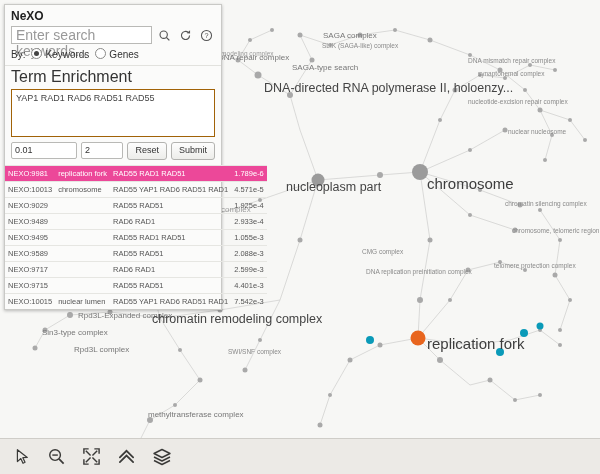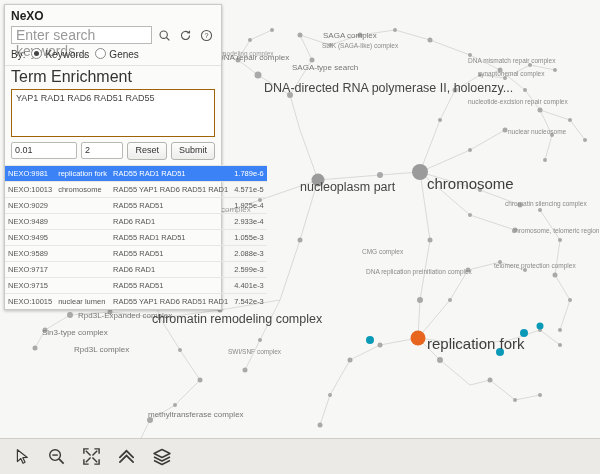--- a/index.html
+++ b/index.html
@@ -74,21 +74,21 @@
     height:16px;padding:0 7px;font-size:9px;line-height:15px;
     background:linear-gradient(#fdfdfd,#ededea);
     border:1px solid #b3b3b0;border-radius:3px;color:#333;
   }
   
   .tbl{width:100%;border-collapse:collapse;font-size:7.5px;}
   .tbl td{
     border-top:1px solid #e6e6e2;
     padding:3px 3px;color:#555;white-space:nowrap;overflow:hidden;
   }
-  .tbl tr.sel td{background:#3b82f6;color:#fff;}
+  .tbl tr.sel td{background:#ec4899;color:#fff;}
   .c-id{width:44px;}
   .c-name{width:88px;}
   .c-genes{width:58px;}
   .c-p{width:36px;text-align:left;}
   
   .toolbar{
     position:absolute;left:0;bottom:0;width:600px;height:36px;
     background:#eceae6;border-top:1px solid #cfcdc8;
     display:flex;align-items:center;gap:16px;padding-left:14px;
     box-sizing:border-box;z-index:20;
@@ -264,21 +264,21 @@
     <div class="nlabel xs" style="left: 322px; top: 42px;">SLIK (SAGA-like) complex</div>
     <div class="nlabel xs faint" style="left: 185px; top: 50px;">chromatin remodeling complex</div>
     <div class="nlabel sm" style="left: 218px; top: 53px;">DNA repair complex</div>
     <div class="nlabel xs" style="left: 468px; top: 57px;">DNA mismatch repair complex</div>
     <div class="nlabel sm" style="left: 292px; top: 63px;">SAGA-type search</div>
     <div class="nlabel xs" style="left: 478px; top: 70px;">synaptonemal complex</div>
     <div class="nlabel mid" style="left: 264px; top: 81px;">DNA-directed RNA polymerase II, holoenzy...</div>
     <div class="nlabel xs" style="left: 468px; top: 98px;">nucleotide-excision repair complex</div>
     <div class="nlabel xs" style="left: 508px; top: 128px;">nuclear nucleosome</div>
     <div class="nlabel big" style="left: 427px; top: 175px;">chromosome</div>
-    <div class="nlabel mid" style="left: 300px; top: 180px;">nucleoplasm part</div>
+    <div class="nlabel mid" style="left: 286px; top: 180px;">nucleoplasm part</div>
     <div class="nlabel xs" style="left: 505px; top: 200px;">chromatin silencing complex</div>
     <div class="nlabel sm faint" style="left: 100px; top: 205px;">H4/H2A histone acetyltransferase complex</div>
     <div class="nlabel xs" style="left: 512px; top: 227px;">chromosome, telomeric region</div>
     <div class="nlabel xs" style="left: 362px; top: 248px;">CMG complex</div>
     <div class="nlabel mid faint" style="left: 120px; top: 248px;">nuclear chromatin</div>
     <div class="nlabel xs" style="left: 366px; top: 268px;">DNA replication preinitiation complex</div>
     <div class="nlabel xs" style="left: 494px; top: 262px;">telomere protection complex</div>
     <div class="nlabel sm" style="left: 78px; top: 311px;">Rpd3L-Expanded complex</div>
     <div class="nlabel mid" style="left: 152px; top: 312px;">chromatin remodeling complex</div>
     <div class="nlabel big" style="left: 427px; top: 335px;">replication fork</div>

